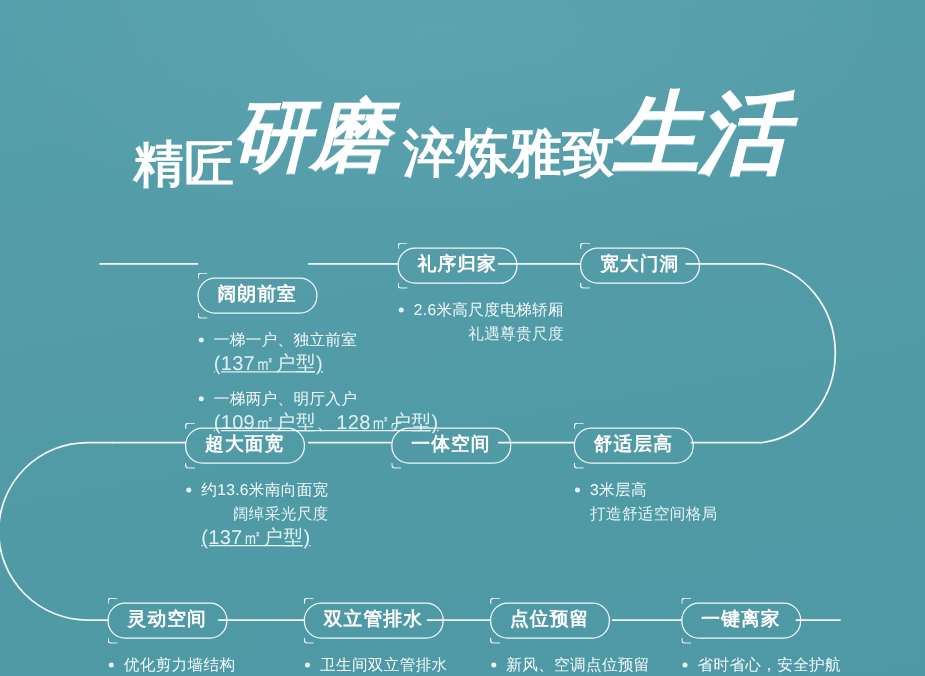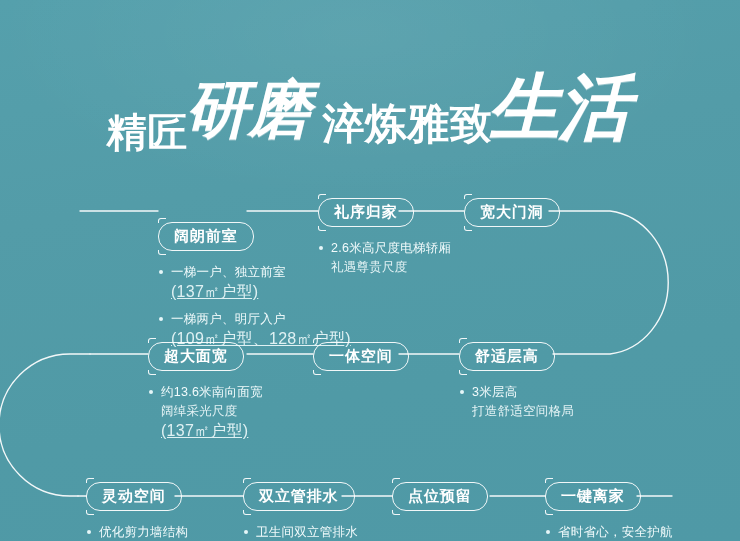--- a/index.html
+++ b/index.html
@@ -149,20 +149,21 @@
     left: 1px;
     top: 7px;
     width: 4px;
     height: 4px;
     border-radius: 50%;
     background: #e6f6f8;
   }
   .bullets li .sub {
     display: block;
     color: #e4f3f5;
+    text-align: right;
   }
   .bullets li .paren {
     display: block;
     color: #dff1f3;
     font-size: 16px;
     text-decoration: underline;
   }
 
   
   .r1 { top: 198px; }
@@ -247,20 +248,23 @@
 
   <div class="card r3" style="left:243px;">
     <div class="cap">双立管排水</div>
     <ul class="bullets">
       <li><span class="dot"></span><span>卫生间双立管排水</span></li>
     </ul>
   </div>
 
   <div class="card r3" style="left:392px;">
     <div class="cap">点位预留</div>
+    <ul class="bullets">
+      <li><span class="dot"></span><span>新风、空调点位预留</span></li>
+    </ul>
   </div>
 
   <div class="card r3" style="left:545px;">
     <div class="cap">一键离家</div>
     <ul class="bullets">
       <li><span class="dot"></span><span>省时省心，安全护航</span></li>
     </ul>
   </div>
 
 </div>

